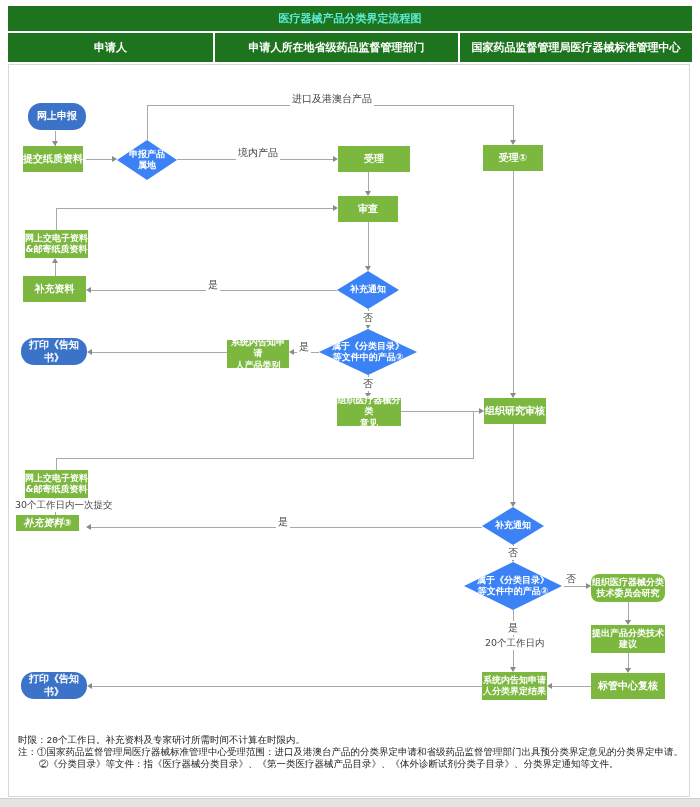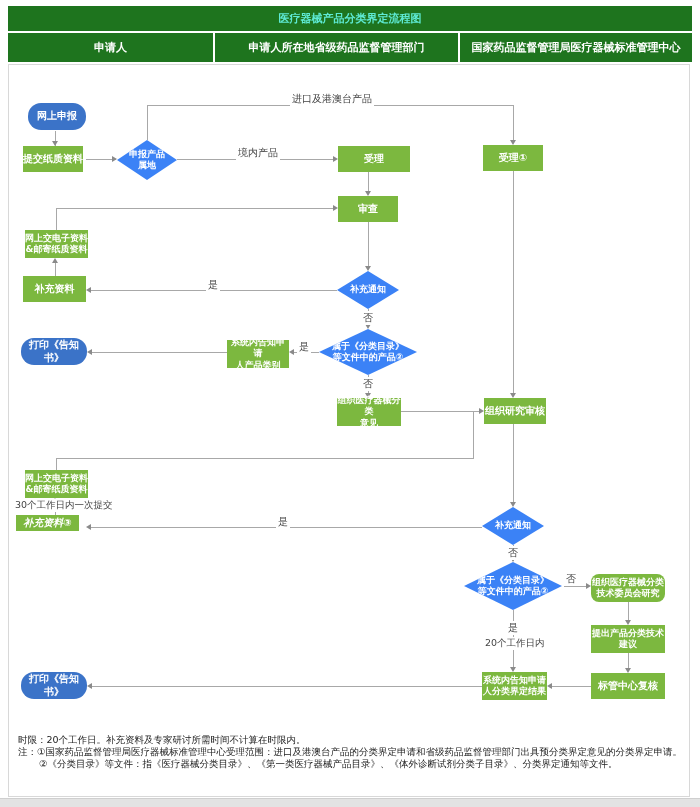--- a/index.html
+++ b/index.html
@@ -17,21 +17,21 @@
   .blue{background:#3B73C8;border-radius:13px;}
   .diamond{background:#3b82f6;clip-path:polygon(50% 0,100% 50%,50% 100%,0 50%);}
   .f9{font-size:9px;}
   .line{position:absolute;background:#a8a8a8;}
   .ar,.al,.au,.ad{position:absolute;width:0;height:0;}
   .ar{border-top:3.5px solid transparent;border-bottom:3.5px solid transparent;border-left:5px solid #8a8a8a;}
   .al{border-top:3.5px solid transparent;border-bottom:3.5px solid transparent;border-right:5px solid #8a8a8a;}
   .ad{border-left:3.5px solid transparent;border-right:3.5px solid transparent;border-top:5px solid #8a8a8a;}
   .au{border-left:3.5px solid transparent;border-right:3.5px solid transparent;border-bottom:5px solid #8a8a8a;}
   .elabel{position:absolute;font-size:10px;font-weight:normal;color:#444;background:#fff;padding:0 2px;white-space:nowrap;}
-  .note{position:absolute;font-size:9.5px;color:#222;white-space:nowrap;}
+  .note{position:absolute;font-size:9.5px;color:#222;white-space:nowrap;font-family:Liberation Mono, monospace;}
   .bottom-strip{position:absolute;left:0;top:798px;width:700px;height:9px;background:#e3e3e3;border-top:1px solid #cfcfcf;box-sizing:border-box;}
 </style>
 </head>
 <body>
 
 <div class="page">
 
   <div class="title-bar">医疗器械产品分类界定流程图</div>
   <div class="col-cell" style="left:8px;width:205px;">申请人</div>
   <div class="col-cell" style="left:215px;width:243px;">申请人所在地省级药品监督管理部门</div>

